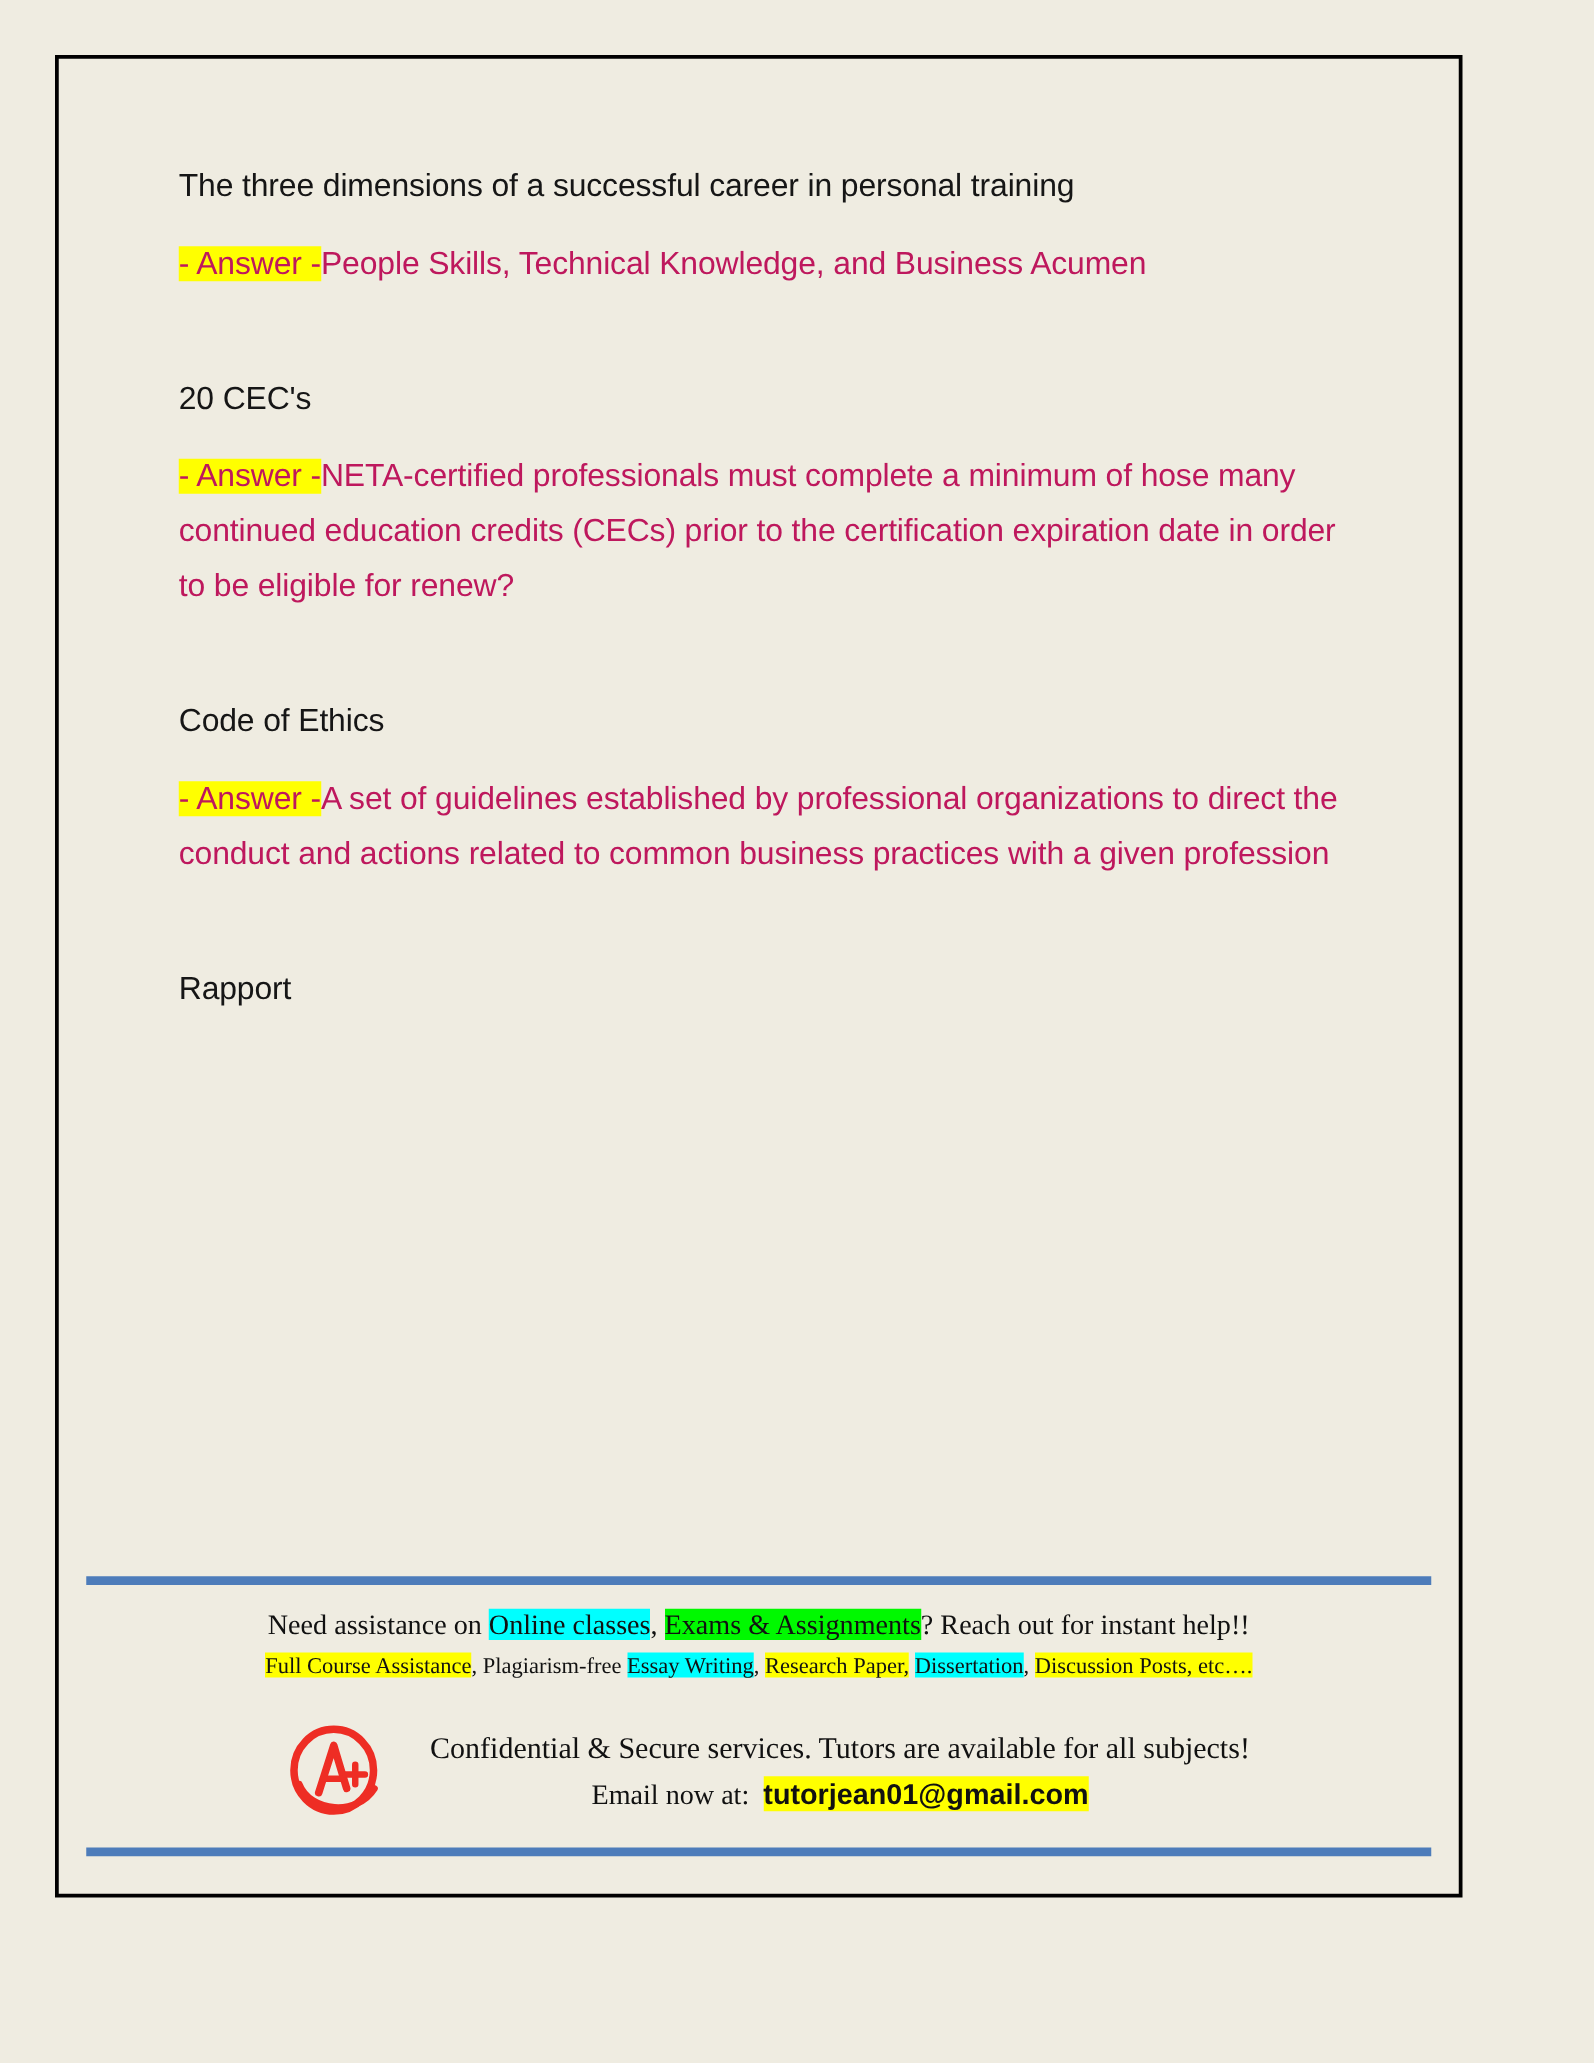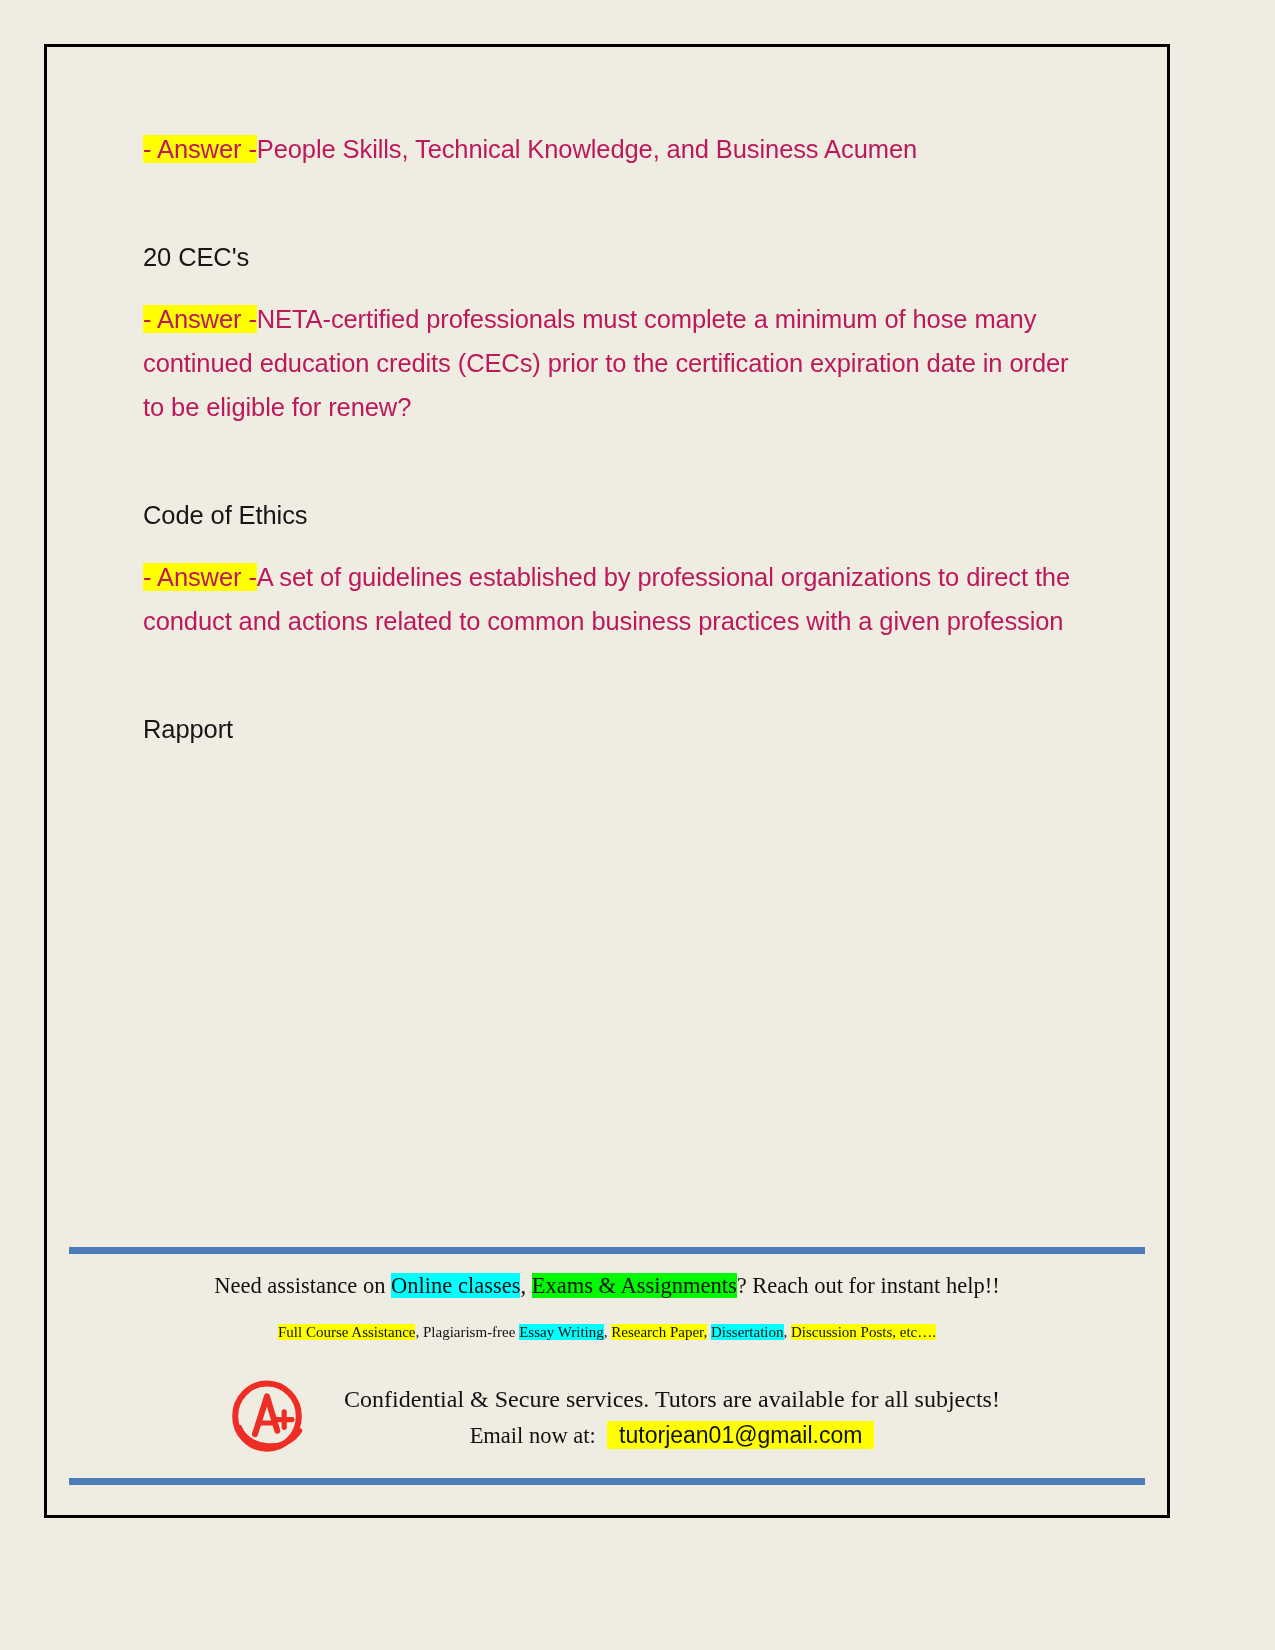--- a/index.html
+++ b/index.html
@@ -81,23 +81,23 @@
   .footer-serif {
     font-family: "Liberation Serif", serif;
     color: #111111;
     text-align: center;
   }
   .footer-line1 {
     font-size: 22.5px;
     line-height: 32px;
   }
   .footer-line2 {
-    font-size: 15px;
+    font-size: 18px;
     line-height: 32px;
-    margin-top: 14px;
+    margin-top: 0;
   }
   .footer-bottom {
     display: flex;
     align-items: center;
     justify-content: center;
     margin-top: 26px;
     padding-left: 10px;
   }
   .logo {
     width: 86px;
@@ -115,35 +115,36 @@
     color: #111111;
   }
   .footer-line4 {
     font-family: "Liberation Serif", serif;
     font-size: 22.5px;
     line-height: 36px;
     color: #111111;
   }
   .email {
     font-family: "Liberation Sans", sans-serif;
-    font-weight: normal;
+    font-weight: bold;
     font-size: 23px;
     background: #ffff00;
     color: #111111;
-    padding: 1px 12px;
+    padding: 1px 0;
   }
 </style>
 </head>
 <body>
 
 <div class="page">
 
   <div class="content">
 
     <div class="qa-block">
+      <div class="question">The three dimensions of a successful career in personal training</div>
       <div class="answer"><span class="hl-yellow">- Answer -</span><span>People Skills, Technical Knowledge, and Business Acumen</span></div>
     </div>
 
 
     <div class="qa-block">
       <div class="question">20 CEC's</div>
       <div class="answer"><span class="hl-yellow">- Answer -</span><span>NETA-certified professionals must complete a minimum of hose many continued education credits (CECs) prior to the certification expiration date in order to be eligible for renew?</span></div>
     </div>
 
     <div class="qa-block">

